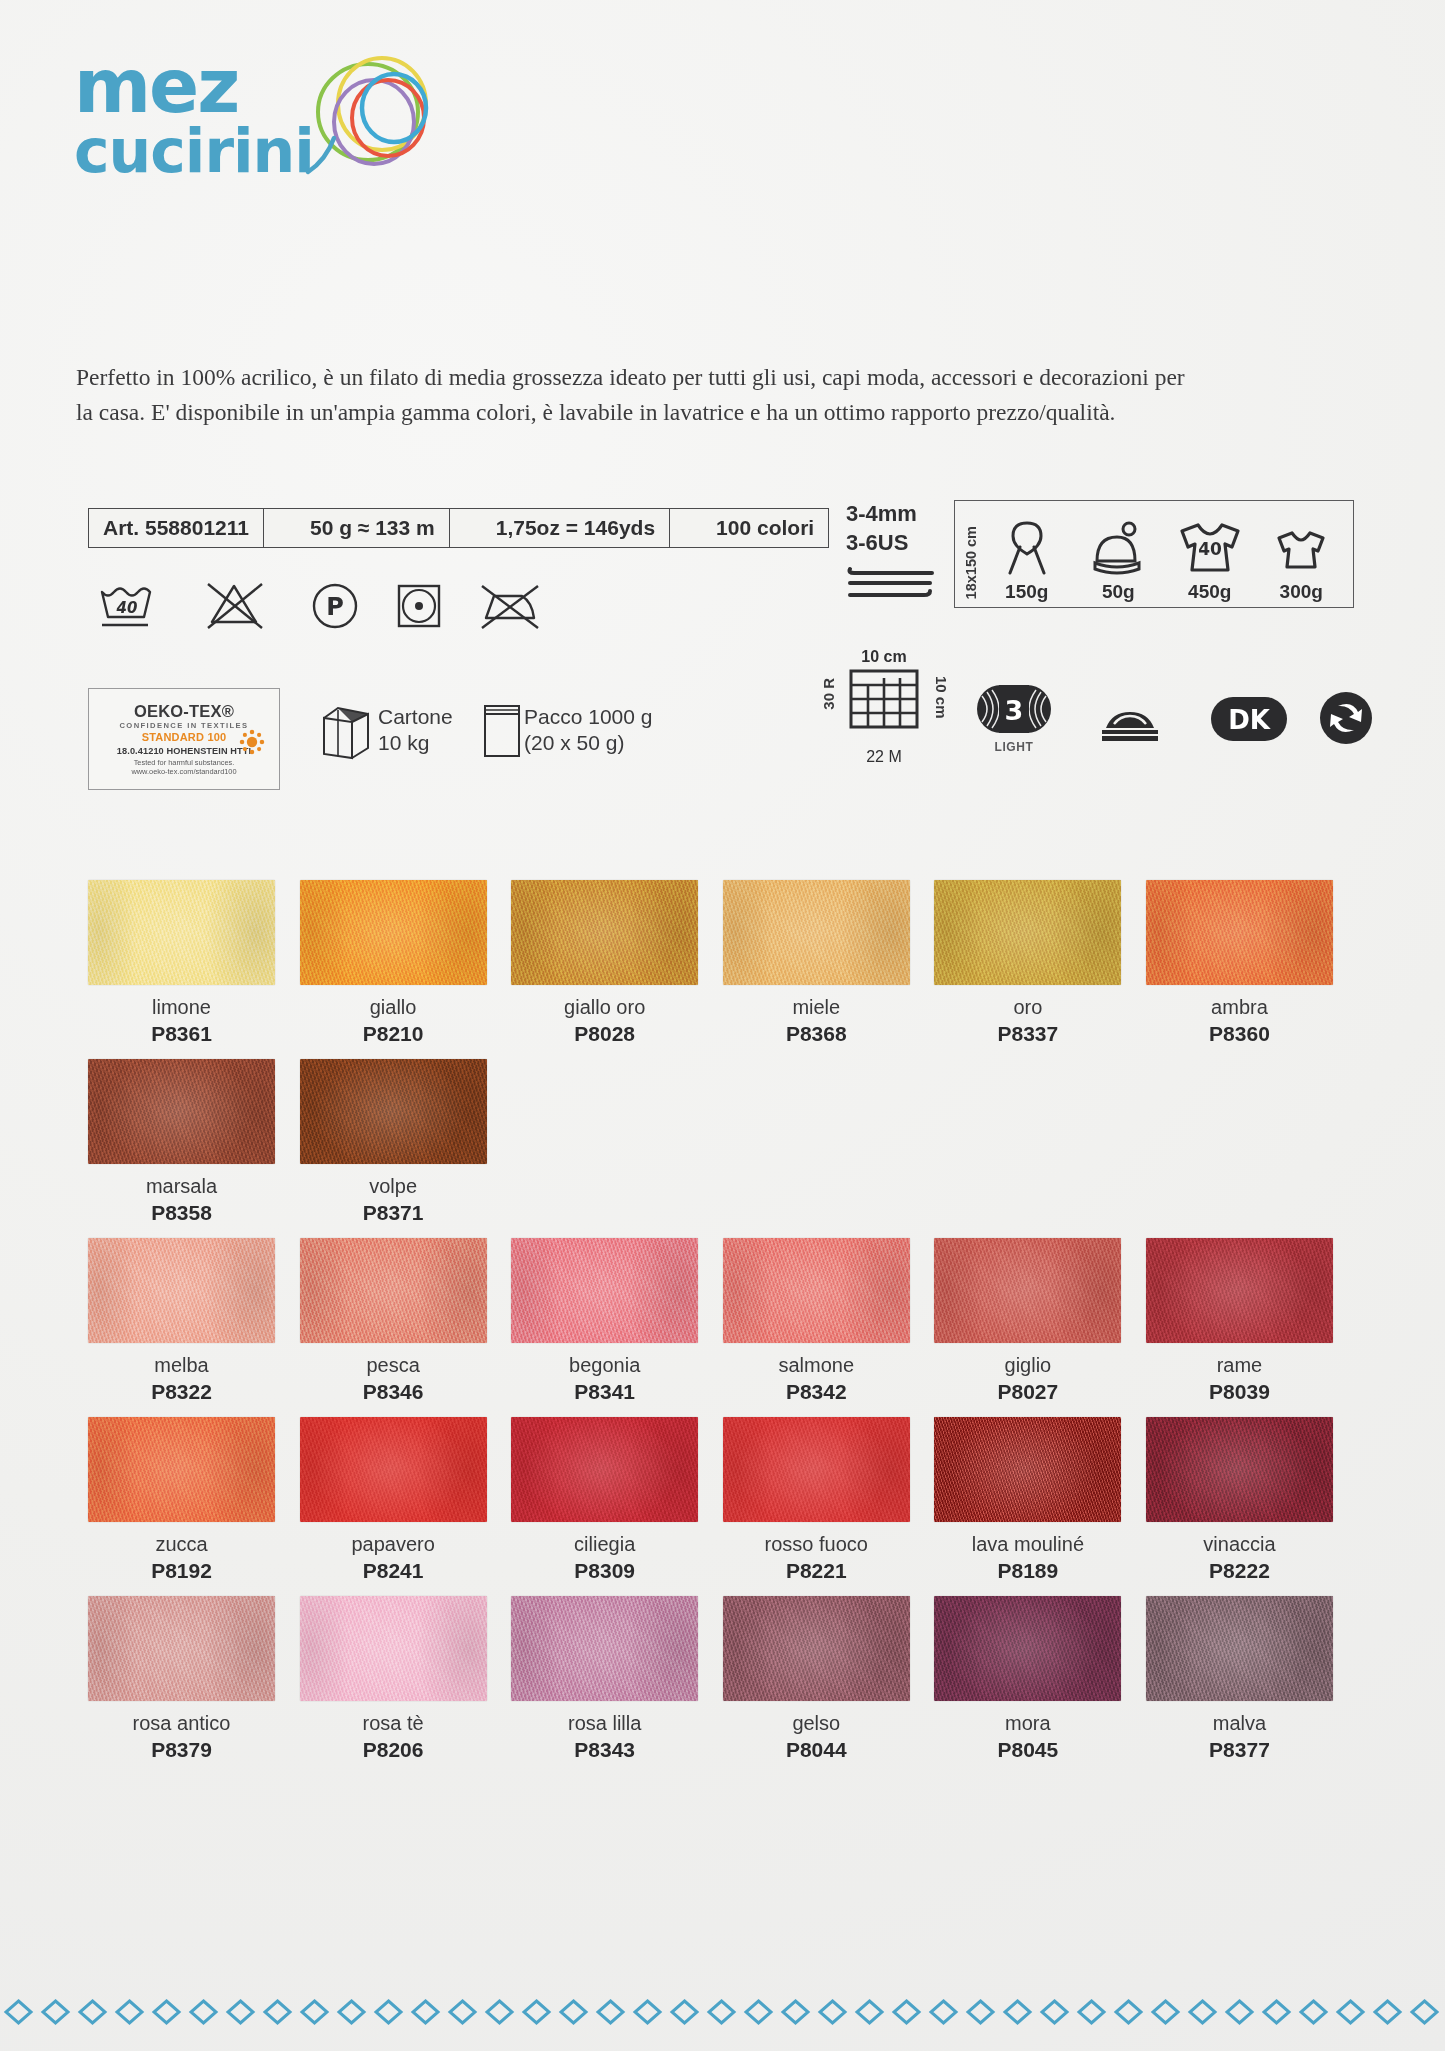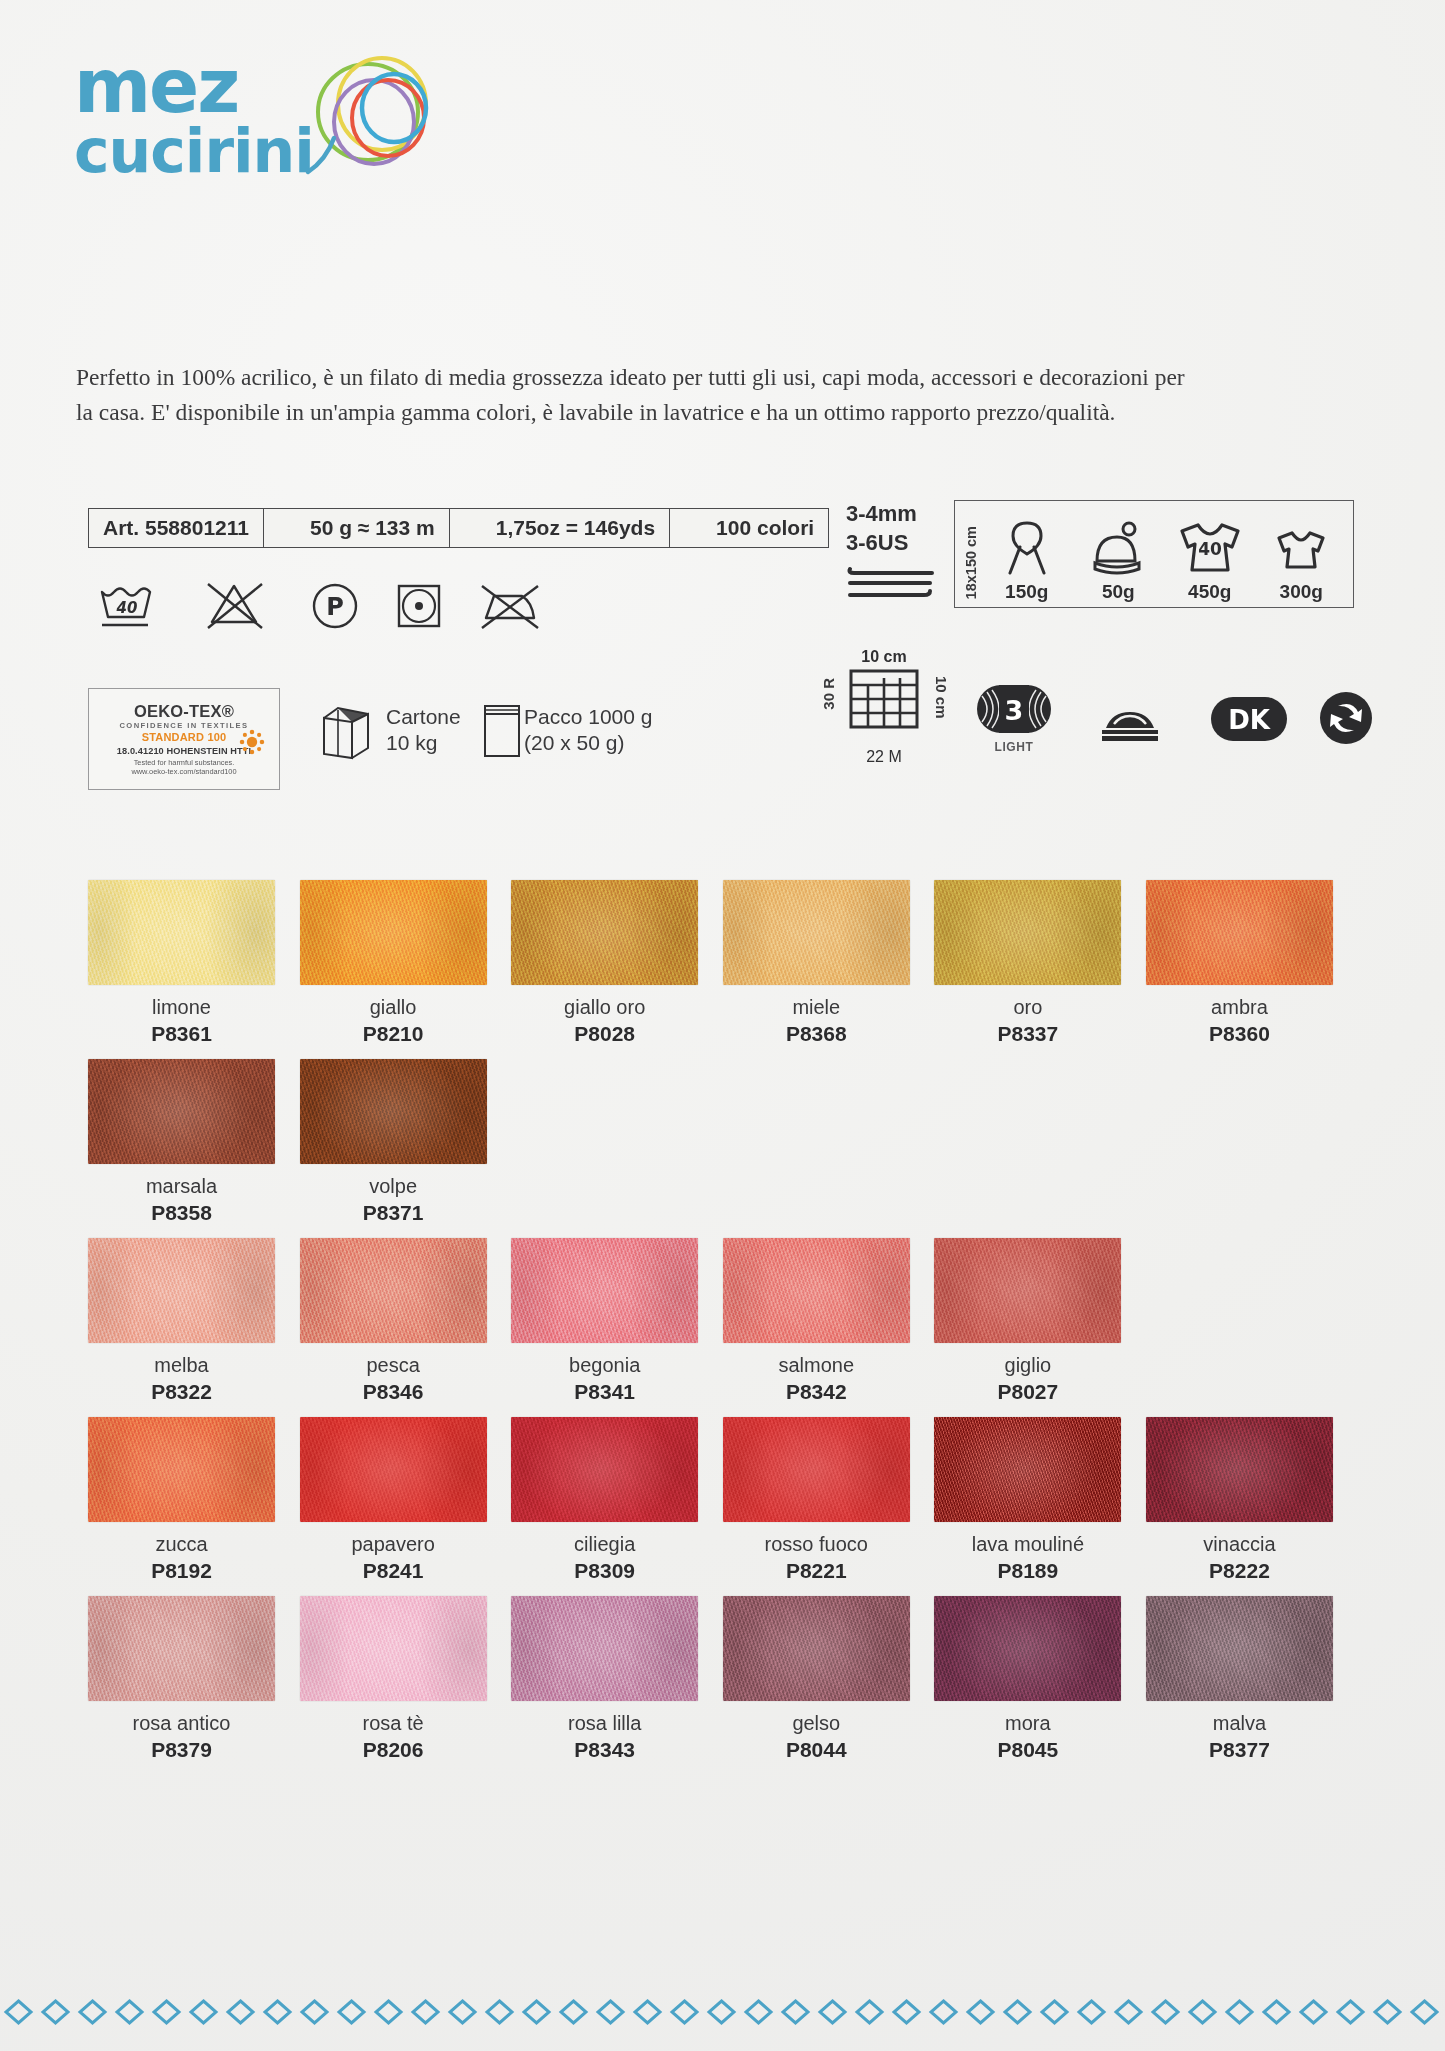--- a/index.html
+++ b/index.html
@@ -56,21 +56,21 @@
   }
   .oeko .l1{font-size:16.5px;font-weight:700;letter-spacing:.2px;color:#3a3a3c;}
   .oeko .l2{font-size:7.6px;font-weight:700;letter-spacing:1.4px;color:#6a6a6c;margin-top:1px;}
   .oeko .l3{font-size:11px;font-weight:700;color:#e98a22;letter-spacing:.2px;margin-top:1px;}
   .oeko .l4{font-size:9.2px;font-weight:700;color:#3a3a3c;letter-spacing:.1px;margin-top:2px;}
   .oeko .l5{font-size:7.4px;color:#5a5a5c;margin-top:3px;}
   .oeko .l6{font-size:7.4px;color:#5a5a5c;}
   .oeko-star{position:absolute;right:14px;top:40px;width:26px;height:26px;}
 
   
-  .packbox{position:absolute;left:318px;top:700px;display:flex;align-items:center;gap:12px;}
+  .packbox{position:absolute;left:318px;top:700px;display:flex;align-items:center;gap:4px;}
   .packbag{position:absolute;left:480px;top:700px;display:flex;align-items:center;gap:0;}
   .packtxt{font-size:21px;line-height:1.25;color:#3a3a3c;}
 
   
   .needle{position:absolute;left:846px;top:500px;}
   .needle .nt{font-size:22px;font-weight:700;color:#2f2f31;line-height:1.3;}
 
   
   .garments{
     position:absolute;left:954px;top:500px;width:400px;height:108px;
@@ -439,20 +439,28 @@
       <div class="ccode">P8342</div>
     </div>
     <div class="sw">
       <div class="chip" style="background:#c75a52">
           <div class="yarn"></div>
           <div class="sheen"></div>
         </div>
       <div class="cname">giglio</div>
       <div class="ccode">P8027</div>
     </div>
+    <div class="sw">
+      <div class="chip" style="background:#a8323a">
+          <div class="yarn"></div>
+          <div class="sheen"></div>
+        </div>
+      <div class="cname">rame</div>
+      <div class="ccode">P8039</div>
+    </div>
   </div>
 
   <div class="row">
     <div class="sw">
       <div class="chip" style="background:#ea6a42">
           <div class="yarn"></div>
           <div class="sheen"></div>
         </div>
       <div class="cname">zucca</div>
       <div class="ccode">P8192</div>

